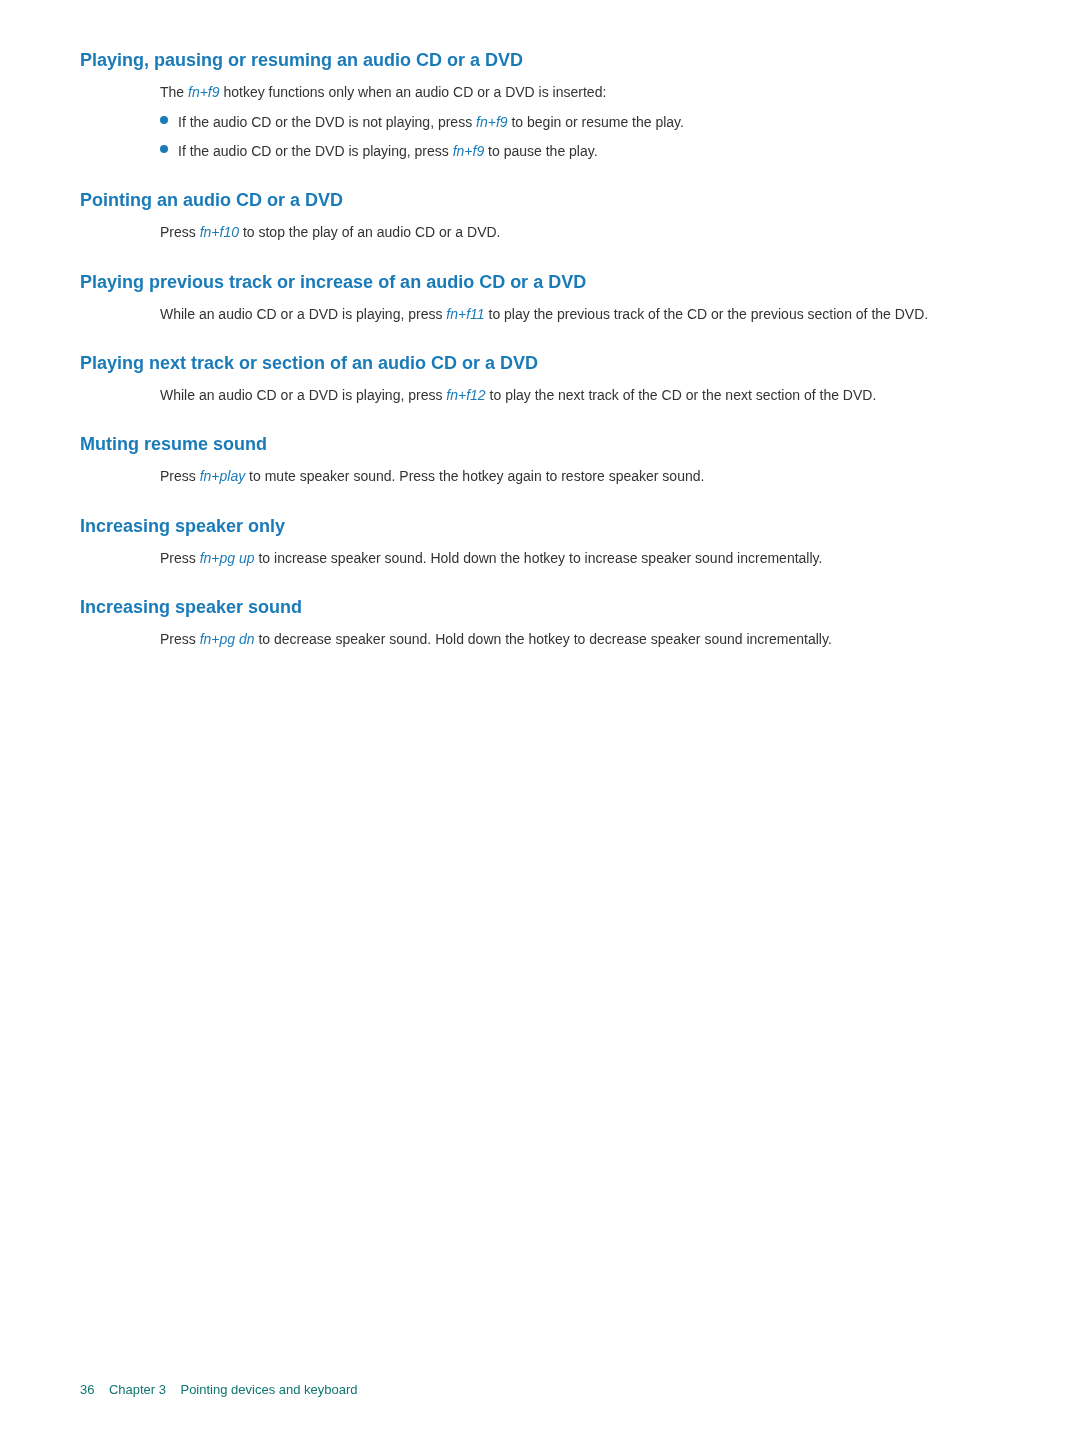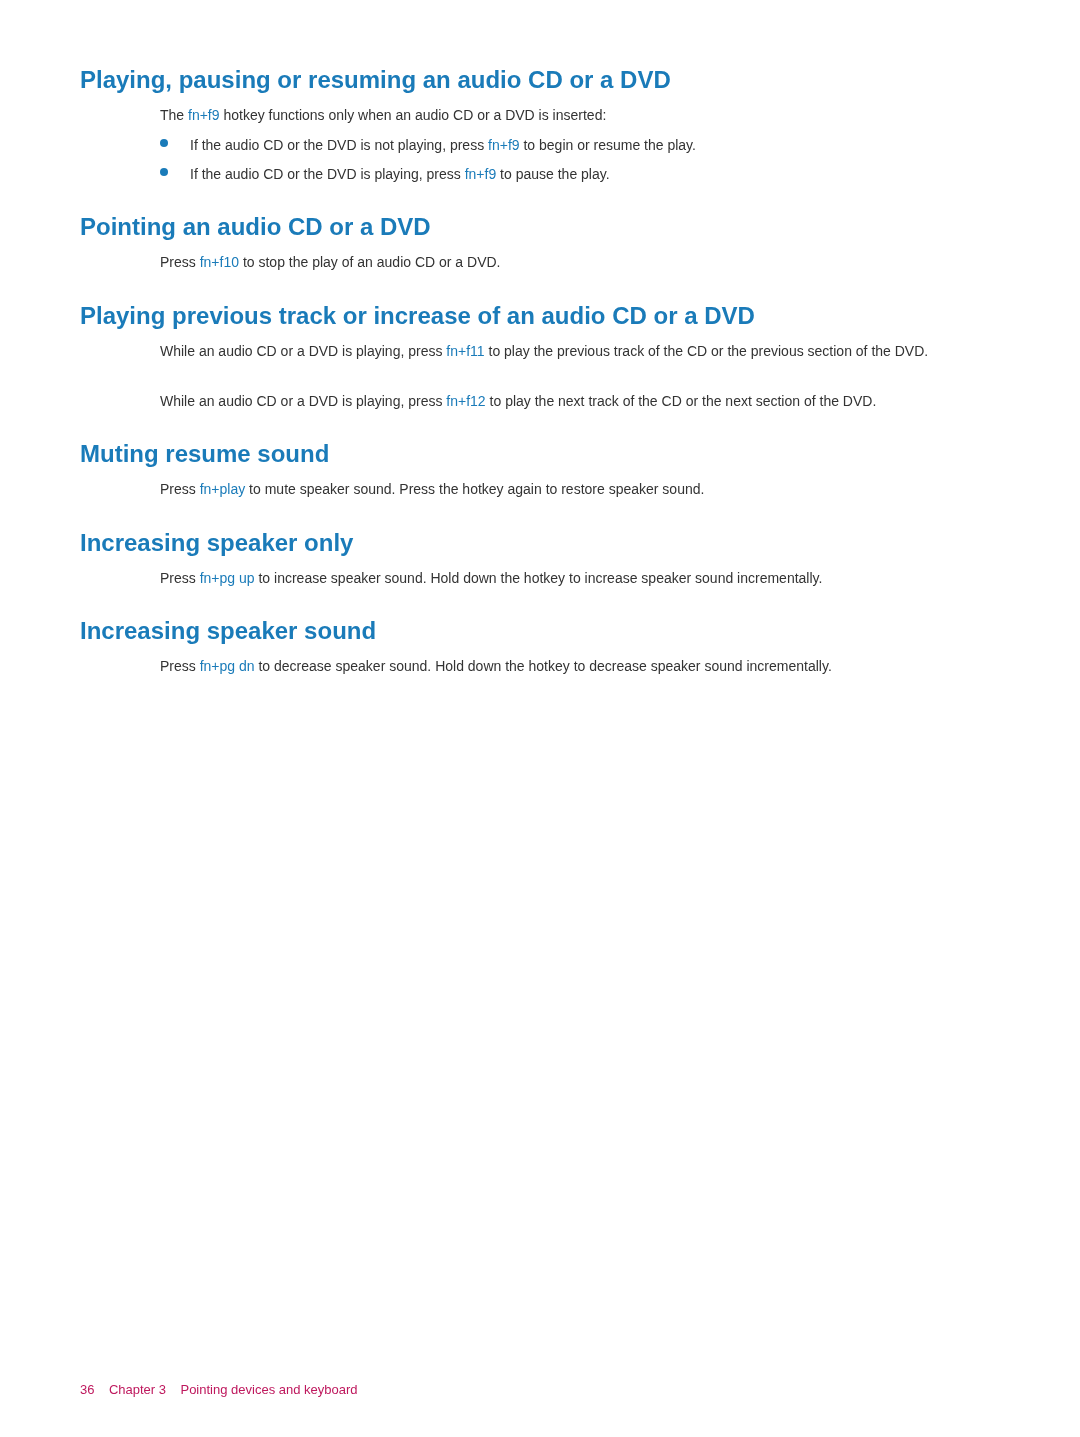--- a/index.html
+++ b/index.html
@@ -21,68 +21,67 @@
     .page-container {
       padding: 50px 80px 80px 80px;
       max-width: 1080px;
     }
 
     .section {
       margin-bottom: 28px;
     }
 
     .section-heading {
-      font-size: 24px;
+      font-size: 18px;
       font-weight: bold;
       color: #1a7bb9;
       margin-bottom: 10px;
-      margin-top: 16px;
     }
 
     .section-body {
       padding-left: 80px;
       line-height: 1.6;
       font-size: 14px;
       color: #333333;
     }
 
     .section-body ul {
       list-style: none;
       padding: 0;
     }
 
     .section-body ul li {
       display: flex;
       align-items: flex-start;
       margin-bottom: 6px;
       line-height: 1.6;
-      gap: 12px;
     }
 
     .bullet {
       display: inline-block;
       width: 8px;
       height: 8px;
       background: #1a7bb9;
       border-radius: 50%;
       margin-top: 5px;
       margin-right: 10px;
       flex-shrink: 0;
     }
 
     .hotkey {
       color: #1a7bb9;
+      font-style: italic;
     }
 
     .page-footer {
       position: absolute;
       bottom: 40px;
       left: 80px;
       font-size: 13px;
-      color: #be185d;
+      color: #0f766e;
     }
   </style>
 </head>
 <body>
 
 <div class="page-container">
 
   <div class="section">
     <div class="section-heading">Playing, pausing or resuming an audio CD or a DVD</div>
     <div class="section-body">
@@ -108,20 +107,21 @@
   </div>
 
   <div class="section">
     <div class="section-heading">Playing previous track or increase of an audio CD or a DVD</div>
     <div class="section-body">
       <p>While an audio CD or a DVD is playing, press <span class="hotkey">fn+f11</span> to play the previous track of the CD or the previous section of the DVD.</p>
     </div>
   </div>
 
   <div class="section">
+    <div class="section-heading">Playing next track or section of an audio CD or a DVD</div>
     <div class="section-body">
       <p>While an audio CD or a DVD is playing, press <span class="hotkey">fn+f12</span> to play the next track of the CD or the next section of the DVD.</p>
     </div>
   </div>
 
   <div class="section">
     <div class="section-heading">Muting resume sound</div>
     <div class="section-body">
       <p>Press <span class="hotkey">fn+play</span> to mute speaker sound. Press the hotkey again to restore speaker sound.</p>
     </div>

